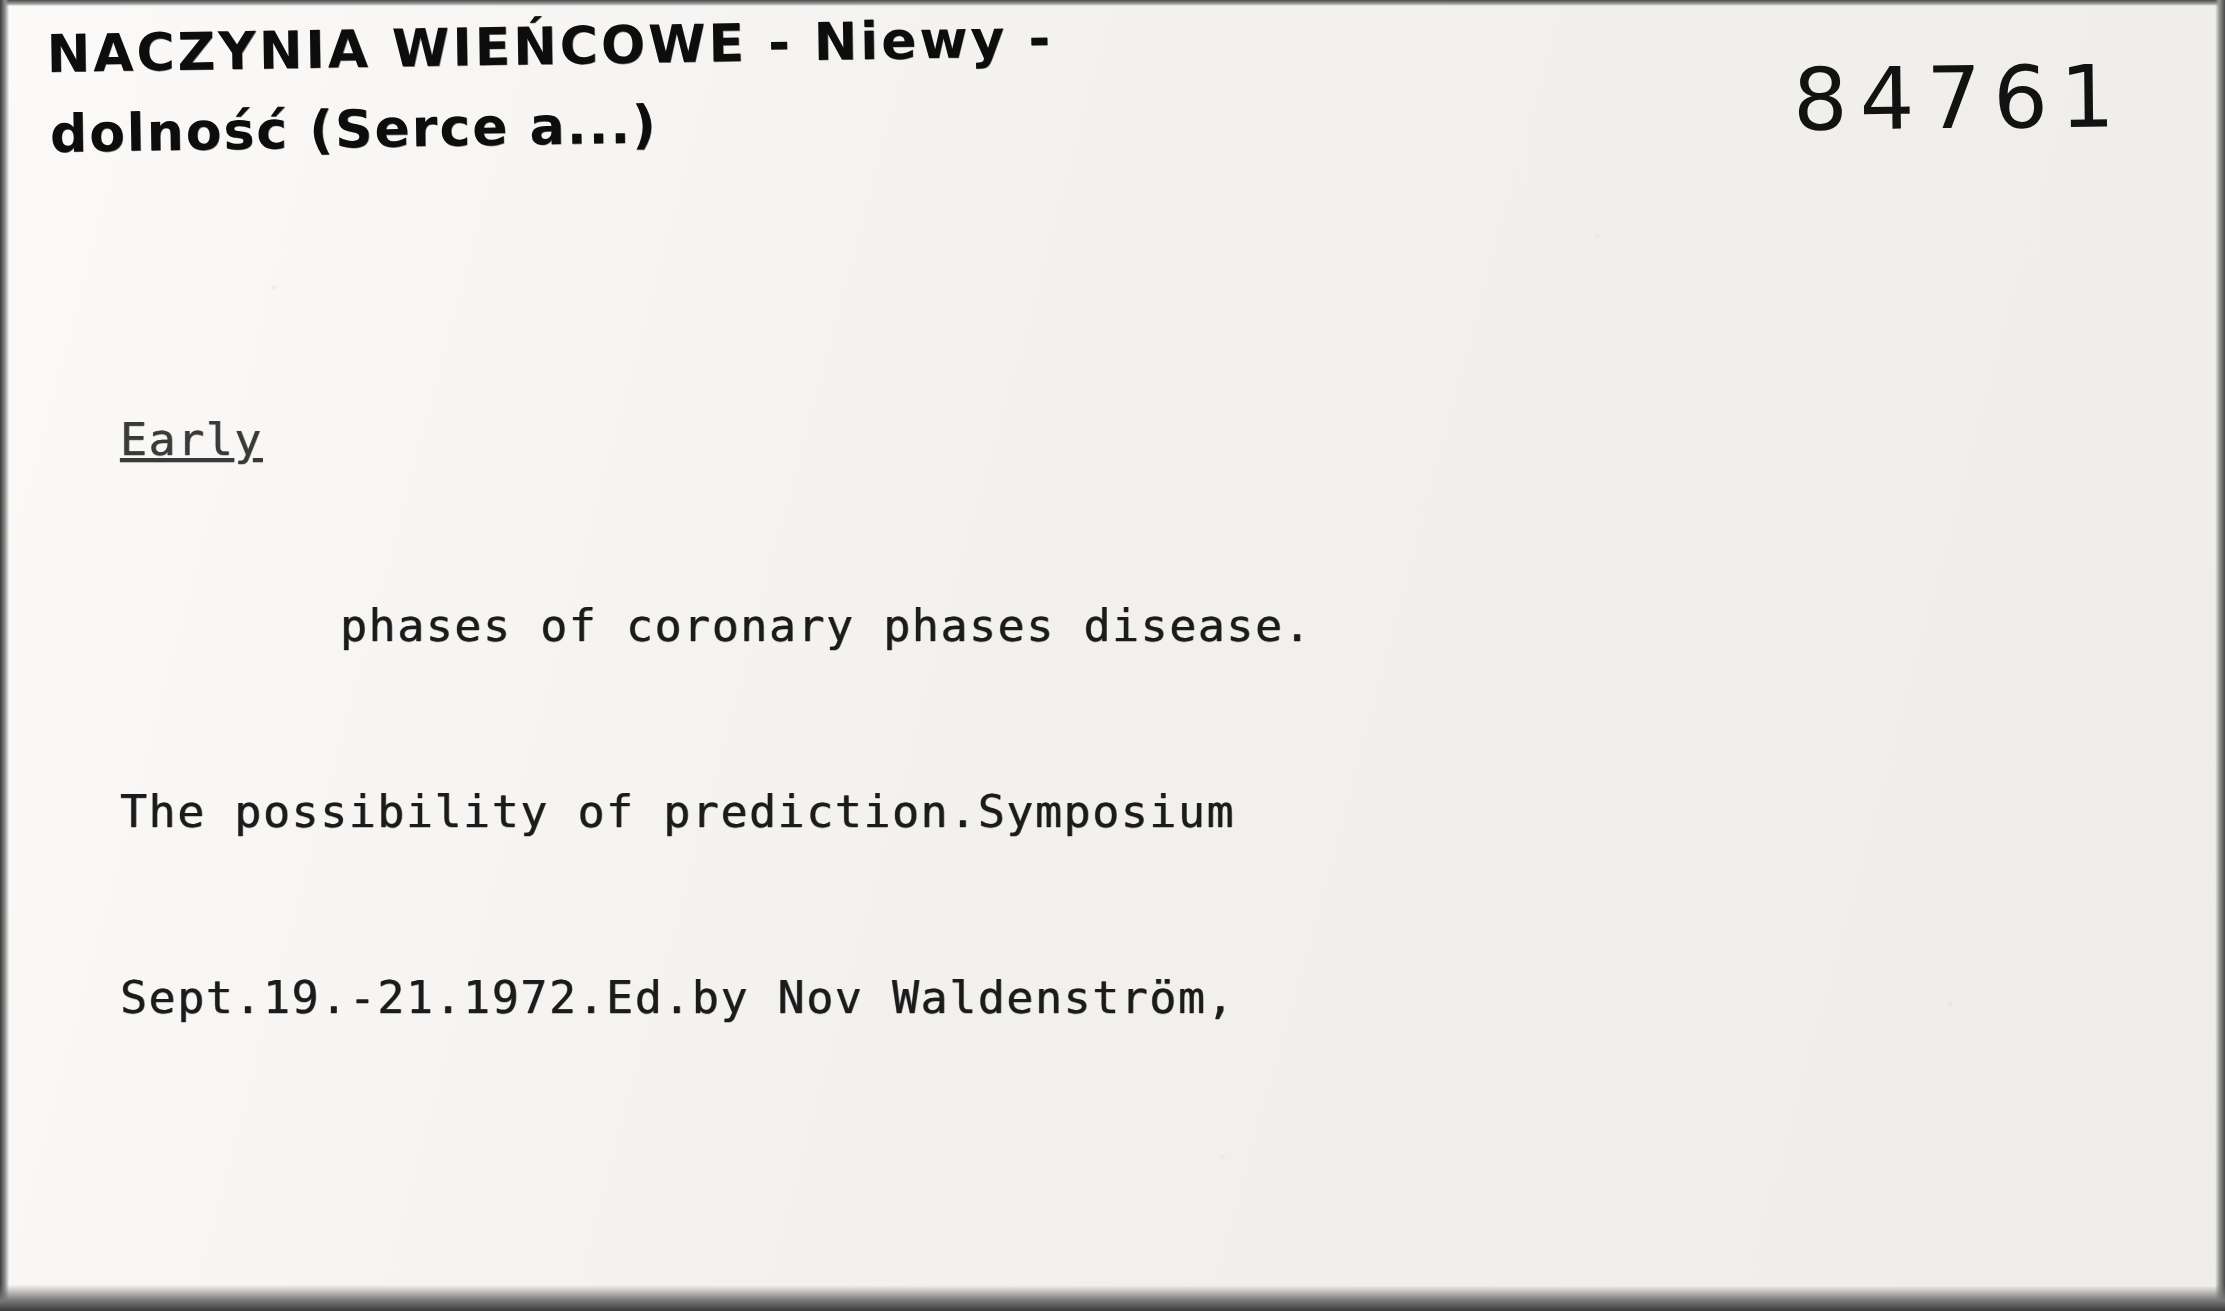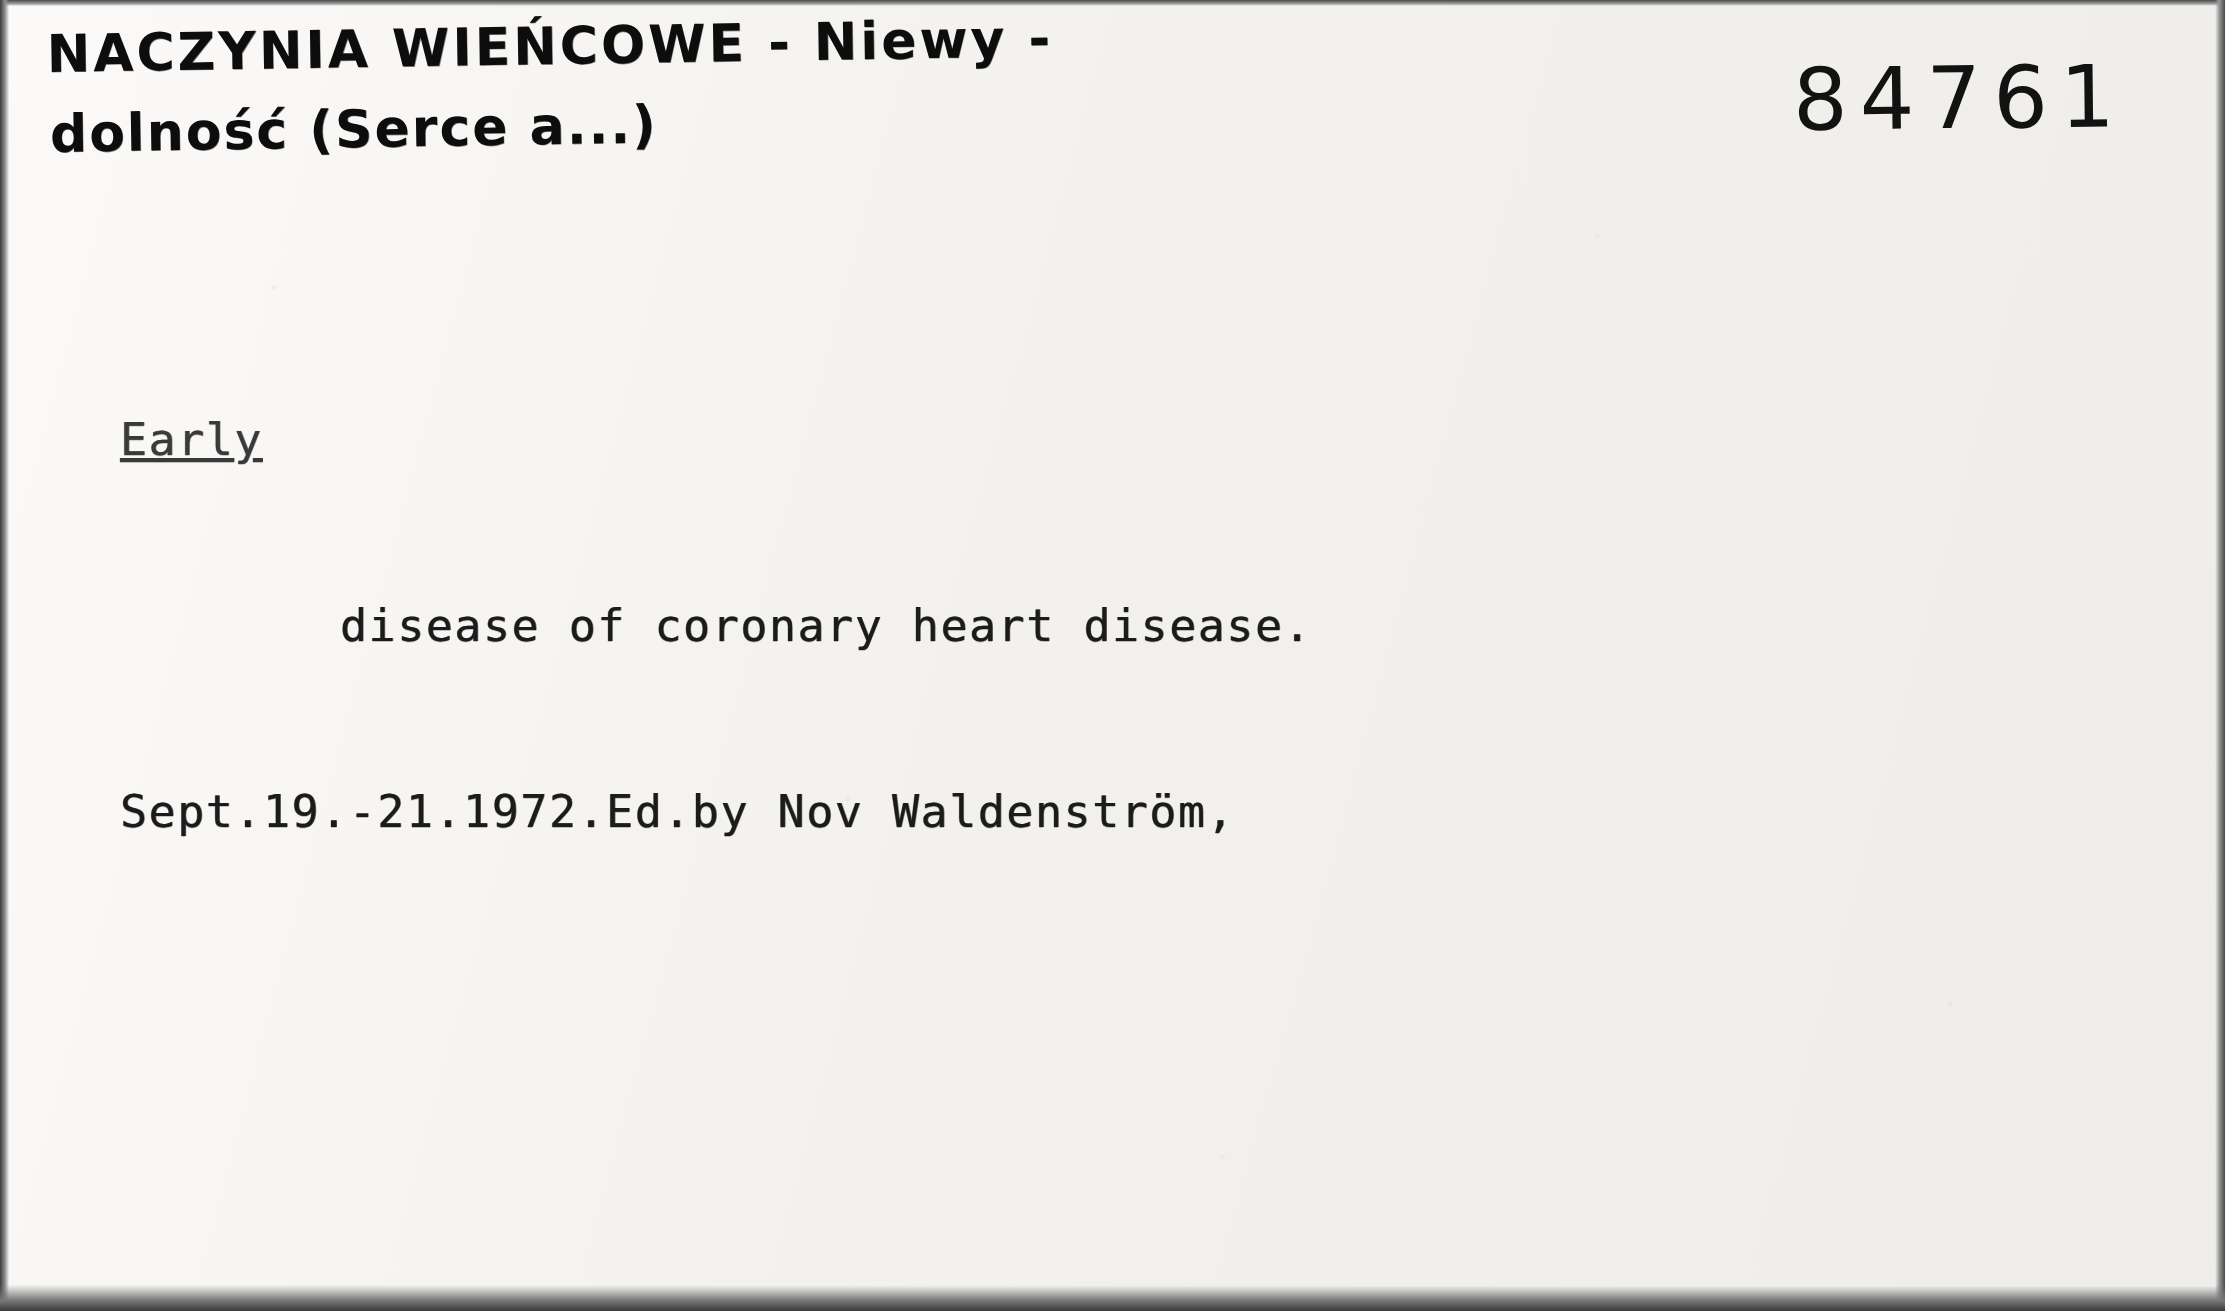--- a/index.html
+++ b/index.html
@@ -124,21 +124,22 @@
 
   <div class="handwritten">
     <span class="line1">NACZYNIA WIEŃCOWE - Niewy -</span>
     <span class="line2">dolność (Serce a...)</span>
   </div>
 
   <div class="cardnum">84761</div>
 
   <div class="typed">
     <span class="blk faint">Early</span>
-    <span class="blk indent1">disease of coronary heart disease.</span>
+    <span class="blk indent1">phases of coronary phases disease.</span>
+    <span class="blk">The possibility of prediction.Symposium</span>
     <span class="blk">Sept.19.-21.1972.Ed.by Nov Waldenström,</span>
 
     
 
     
     
 
     
 
     

